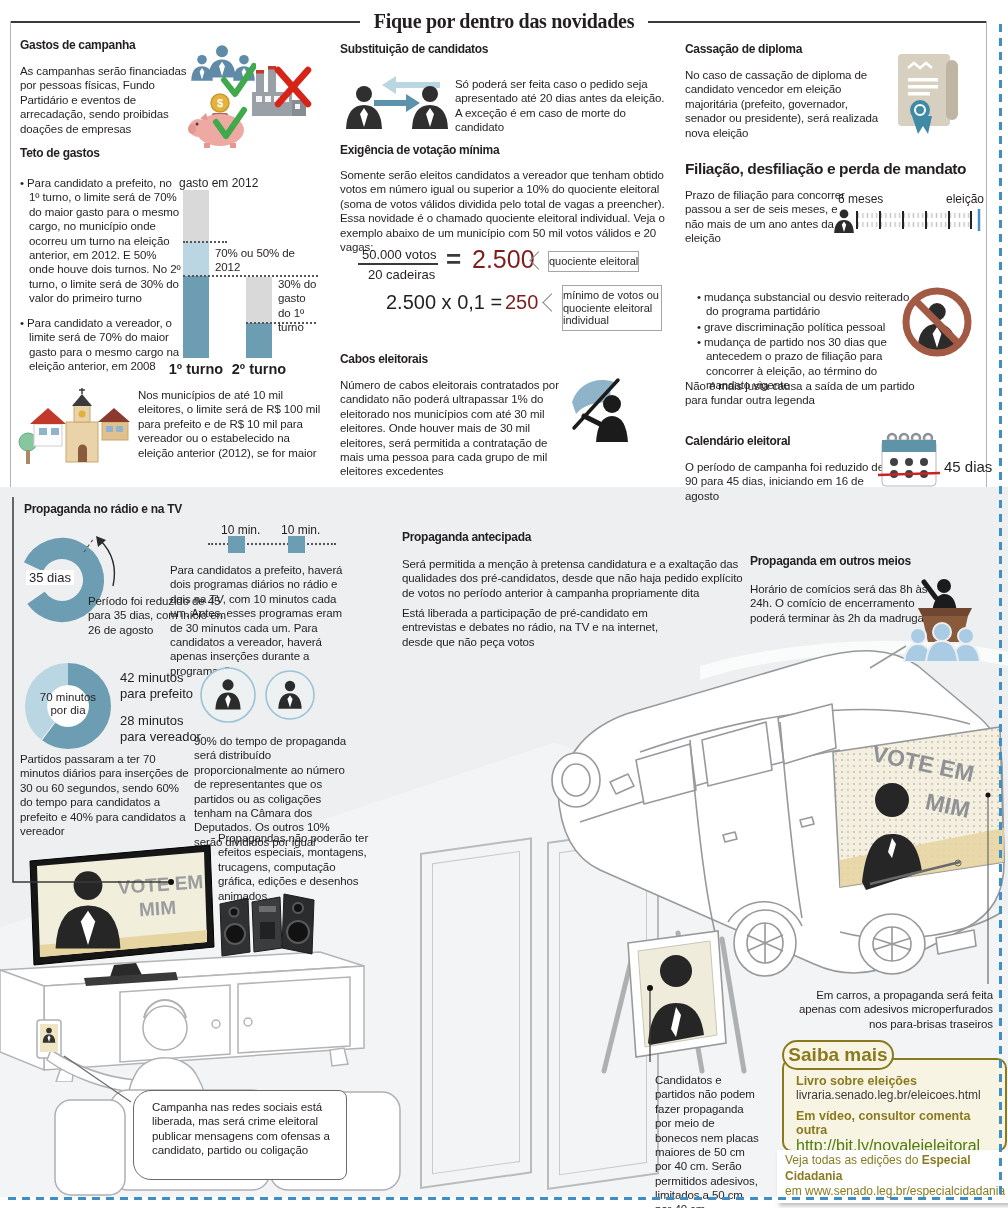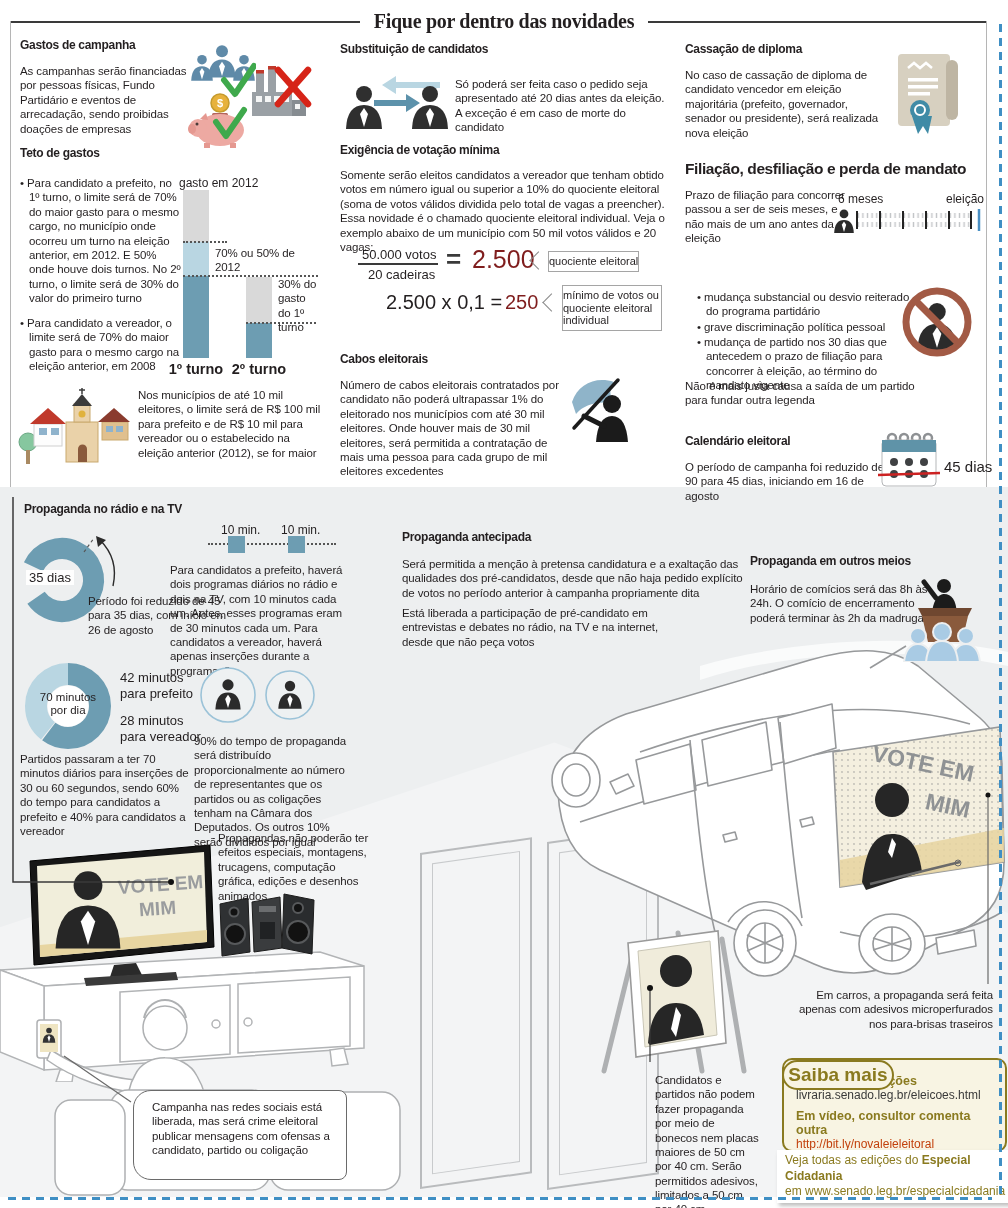--- a/index.html
+++ b/index.html
@@ -21,21 +21,21 @@
   .titleline{height:2px;background:#3a3a3a;}
   .grayline{background:#b5b5b5;}
   .scene{background:#edeff0;}
   .frame{border:2px solid #b9bbbd;transform:skewY(-8deg);transform-origin:top left;background:transparent;}
   .frame > div{margin:10px;border:1.5px solid #c8cacc;height:calc(100% - 23px);}
   .dash-v{background:repeating-linear-gradient(180deg,#3f8fc4 0 8px,transparent 8px 14px);}
   .dash-h{background:repeating-linear-gradient(90deg,#3f8fc4 0 8px,transparent 8px 14px);}
   .olive{color:#8a7a1f;}
   .saiba-box{background:#f8f4e3;border:2px solid #8a7a1f;border-radius:10px;}
   .saiba-tab{background:#f8f4e3;border:2px solid #8a7a1f;border-radius:16px;text-align:center;
-             font-size:19px;font-weight:bold;line-height:26px;margin-top:20px;}
+             font-size:19px;font-weight:bold;line-height:26px;}
   .saiba-strip{background:#fff;box-shadow:2px 3px 4px rgba(0,0,0,.25);font-size:12px;line-height:1.3;padding:3px 8px;}
   .bubble{background:#fff;border:1.5px solid #6a6a6a;border-radius:18px 8px 8px 18px;}
   .rt-right{text-align:right;}
   svg text{font-family:"Liberation Sans",sans-serif;}
 </style>
 </head>
 <body>
 
 <div id="canvas">
 
@@ -417,21 +417,21 @@
   <div class="abs t" style="left:655px;top:1073px;width:104px;z-index:10">Candidatos e partidos não podem fazer propaganda por meio de bonecos nem placas maiores de 50 cm por 40 cm. Serão permitidos adesivos, limitados a 50 cm por 40 cm</div>
   <div class="abs bubble" style="left:133px;top:1090px;width:212px;height:88px;z-index:10">
     <div class="t" style="padding:9px 12px 0 18px">Campanha nas redes sociais está liberada, mas será crime eleitoral publicar mensagens com ofensas a candidato, partido ou coligação</div>
   </div>
 
   <div class="abs saiba-box" style="left:782px;top:1058px;width:221px;height:90px;z-index:12">
     <div style="padding:14px 10px 0 12px">
       <div class="olive" style="font-size:12.5px;font-weight:bold">Livro sobre eleições</div>
       <div style="font-size:12px;color:#3a3a3a">livraria.senado.leg.br/eleicoes.html</div>
       <div class="olive" style="font-size:12.5px;font-weight:bold;margin-top:7px">Em vídeo, consultor comenta outra</div>
-      <div style="font-size:12px;color:#c2410c">http://bit.ly/novaleieleitoral</div>
+      <div style="font-size:16px;color:#4d7c0f">http://bit.ly/novaleieleitoral</div>
     </div>
   </div>
   <div class="abs saiba-tab olive" style="left:782px;top:1040px;width:108px;height:26px;z-index:13">Saiba mais</div>
   <div class="abs saiba-strip olive" style="left:777px;top:1150px;width:222px;z-index:13">
     <div><span>Veja todas as edições do </span><b>Especial Cidadania</b></div>
     <div>em www.senado.leg.br/especialcidadania</div>
   </div>
 
   <svg class="abs" style="left:0;top:0;z-index:6;pointer-events:none" width="1008" height="1208" viewBox="0 0 1008 1208">
     <polyline points="13,497 13,882 168,882" fill="none" stroke="#3a3a3a" stroke-width="1.5"></polyline>

